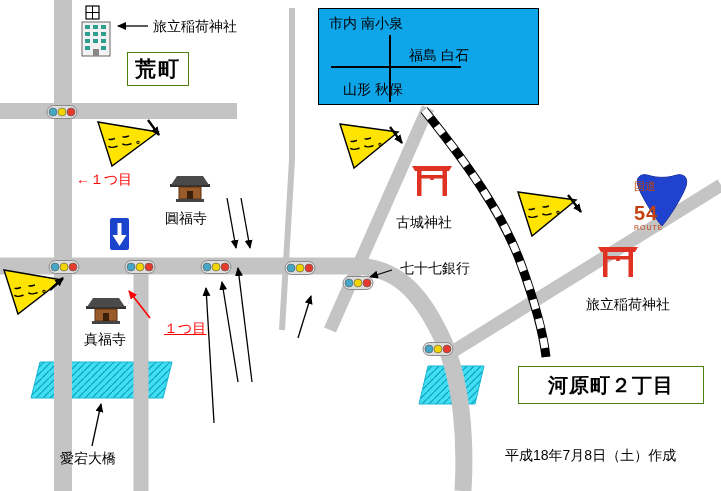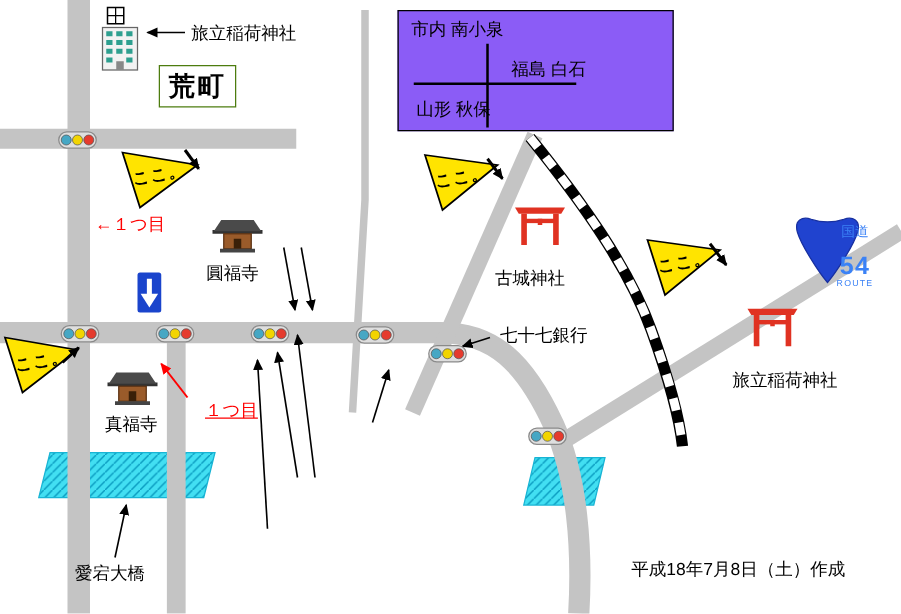--- a/index.html
+++ b/index.html
@@ -13,34 +13,34 @@
   .red{color:#ff0000;}
   .titlebox{
     position:absolute;z-index:3;background:#fff;border:1px solid #4d7c0f;
     display:flex;align-items:center;justify-content:center;
     font-weight:bold;letter-spacing:2px;
   }
   #aramachi-box{left:127px;top:52px;width:60px;height:32px;font-size:21px;}
   #kawaramachi-box{left:518px;top:366px;width:184px;height:36px;font-size:20px;letter-spacing:1px;}
   #directions-box{
     position:absolute;z-index:3;left:318px;top:8px;width:219px;height:95px;
-    background:#8b5cf6;border:1.5px solid #000;
+    background:#0ea5e9;border:1.5px solid #000;
   }
   #directions-box .vline{position:absolute;left:70px;top:26px;width:2px;height:67px;background:#000;}
   #directions-box .hline{position:absolute;left:12px;top:57px;width:130px;height:2px;background:#000;}
   #directions-box .d-top{position:absolute;left:10px;top:6px;}
   #directions-box .d-right{position:absolute;left:90px;top:38px;}
-  #directions-box .d-bottom{position:absolute;left:14px;top:72px;font-family:Liberation Serif, serif;}
+  #directions-box .d-bottom{position:absolute;left:24px;top:72px;}
   .koko{
     position:absolute;z-index:4;font-size:13px;font-weight:bold;
     transform:rotate(-10deg);letter-spacing:1px;
   }
   #route-badge-text{
-    position:absolute;z-index:4;left:656px;top:176px;width:56px;
-    color:#3b82f6;text-align:center;line-height:1;
+    position:absolute;z-index:4;left:634px;top:176px;width:56px;
+    color:#c2410c;text-align:left;line-height:1;
   }
   #route-badge-text .rb-kokudo{font-size:11px;margin-top:5px;}
   #route-badge-text .rb-num{font-size:20px;font-weight:bold;letter-spacing:1px;margin-top:11px;}
   #route-badge-text .rb-route{font-size:7px;margin-top:1px;letter-spacing:1px;}
 </style>
 </head>
 <body>
 
 <div id="stage">
 
@@ -164,20 +164,23 @@
       <polygon points="340,124 398,132 354,168" fill="#ffe400" stroke="#000" stroke-width="1.4"></polygon>
       <line x1="390" y1="127" x2="402" y2="143" stroke="#000" stroke-width="2.4" marker-end="url(#arrB)"></line>
       <polygon points="518,192 576,200 532,236" fill="#ffe400" stroke="#000" stroke-width="1.4"></polygon>
       <line x1="568" y1="195" x2="581" y2="212" stroke="#000" stroke-width="2.4" marker-end="url(#arrB)"></line>
     </g>
   </svg>
 
   <div class="titlebox" id="aramachi-box">
     <span>荒町</span>
   </div>
+  <div class="titlebox" id="kawaramachi-box">
+    <span>河原町２丁目</span>
+  </div>
 
   <div id="directions-box">
     <div class="vline"></div>
     <div class="hline"></div>
     <div class="d-top lbl" style="position:absolute;">市内 南小泉</div>
     <div class="d-right lbl" style="position:absolute;">福島 白石</div>
     <div class="d-bottom lbl" style="position:absolute;">山形 秋保</div>
   </div>
 
   <div class="lbl" style="left:153px;top:18px;">旅立稲荷神社</div>

